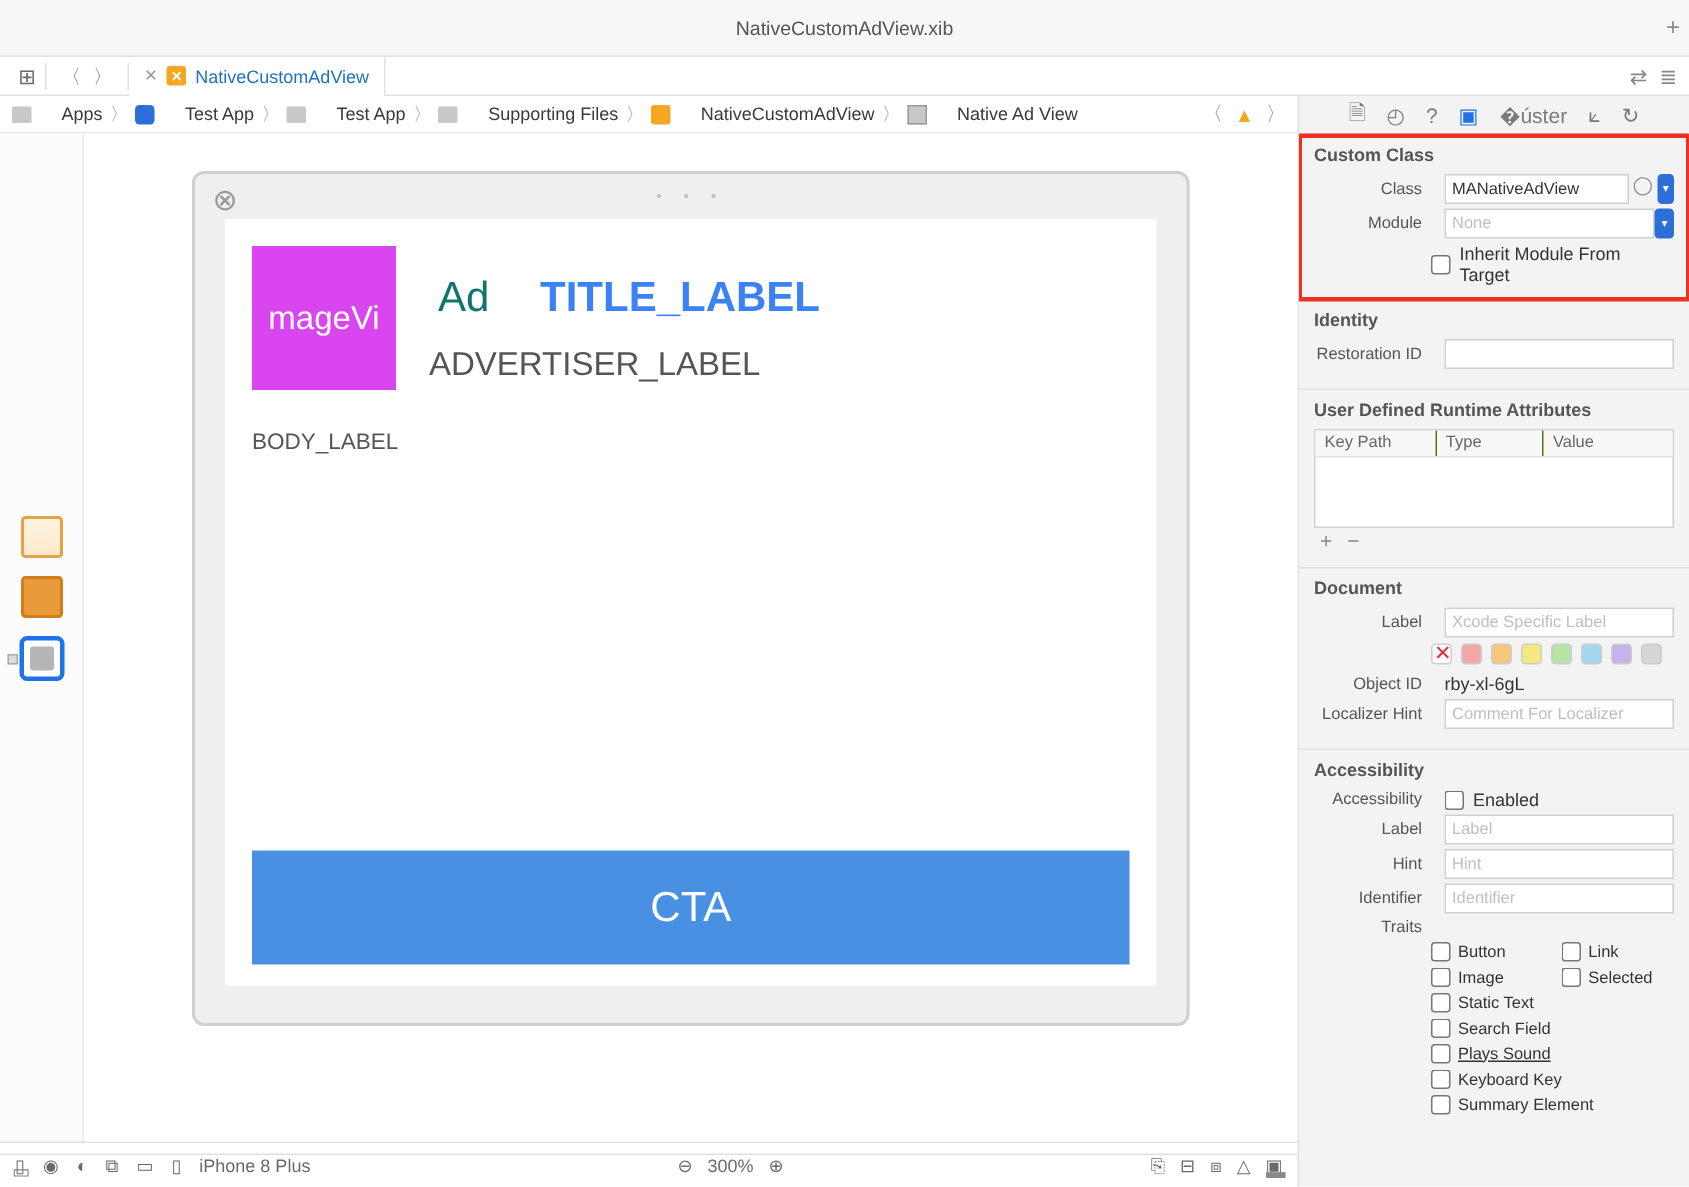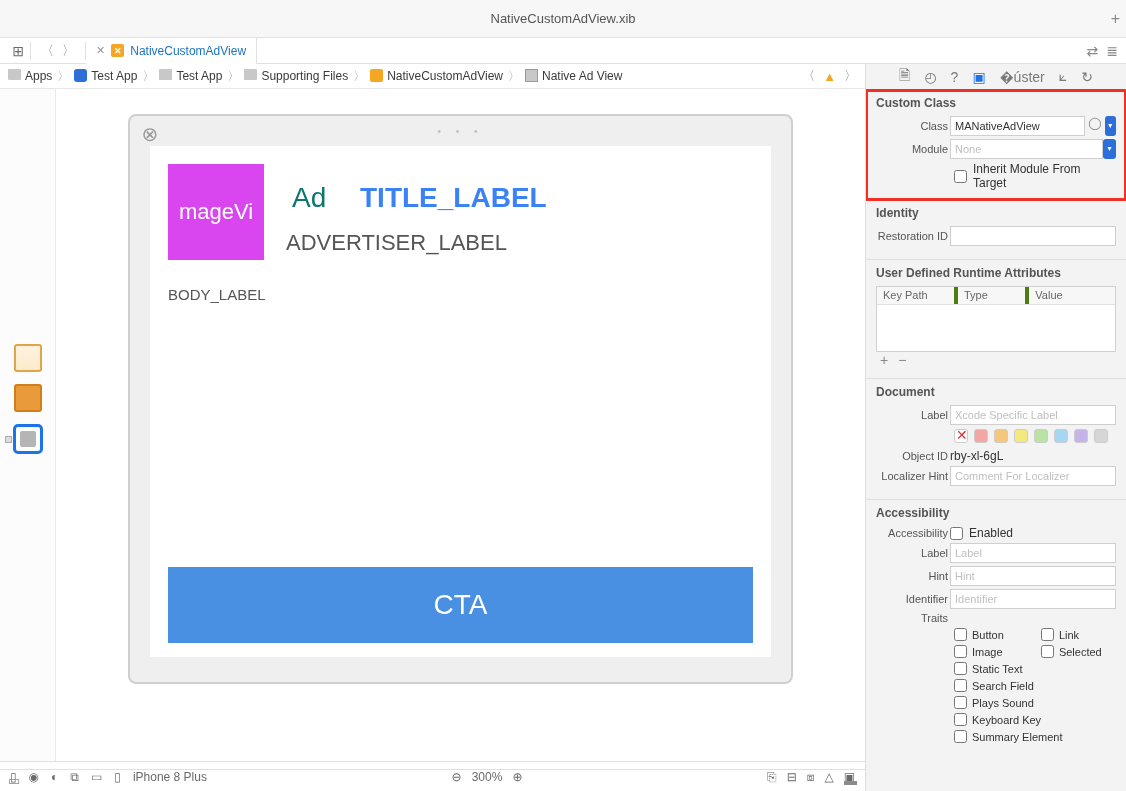--- a/index.html
+++ b/index.html
@@ -24,21 +24,21 @@
 .toolbar-right { margin-left:auto; display:flex; align-items:center; padding-right:8px; gap:8px; color:#888; font-size:14px;}
 
 
 .body { display: flex; height: calc(791px - 38px - 26px); }
 
 
 .editor { width: 866px; display:flex; flex-direction: column; border-right:1px solid #dedede; position:relative; }
 
 
 .breadcrumb { height: 25px; border-bottom:1px solid #e6e6e6; display:flex; align-items:center; font-size:12px; padding:0 8px; gap:2px; color:#3a3a3a;}
-.breadcrumb .crumb { display:flex; gap:4px; }
+.breadcrumb .crumb { display:flex; align-items:center; gap:20px; }
 .breadcrumb .sep { color:#9a9a9a; padding:0 3px; }
 .ico-folder { width:13px; height:11px; background:#c8c8c8; border-radius:1px; display:inline-block;}
 .ico-app { width:13px; height:13px; background:#2c6fd8; border-radius:3px; display:inline-block;}
 .ico-xib2 { width:13px; height:13px; background:#f5a623; border-radius:2px; display:inline-block;}
 .ico-view { width:13px; height:13px; background:#c8c8c8; display:inline-block; border:1px solid #999;}
 .breadcrumb-right { margin-left:auto; display:flex; gap:8px; color:#8a8a8a; font-size:13px; align-items:center;}
 .warn-ico { color:#f5a623; }
 
 
 .canvas-wrap { flex:1; display:flex; }
@@ -74,33 +74,33 @@
 .verybottom-wrap { position:absolute; bottom:0; left:0; right:0; }
 
 
 .inspector { width: 260px; background:#f3f3f3; display:flex; flex-direction:column; font-size:12px; overflow:hidden;}
 .insp-tabs { height:26px; border-bottom:1px solid #ddd; display:flex; align-items:center; justify-content:center; gap:14px; color:#7a7a7a; font-size:14px;}
 .insp-tabs .active { color:#1e73e8; }
 
 .section { padding:6px 10px 10px 10px; border-bottom:1px solid #e0e0e0; }
 .section.hl { border:3px solid #ee3124; border-radius:2px; margin:-1px; padding:4px 8px 8px 8px; }
 .section h4 { font-size:12px; font-weight:700; color:#555; margin-bottom:6px; }
-.field-row { display:flex; align-items:center; margin-bottom:3px; gap:2px;}
+.field-row { display:flex; align-items:center; margin-bottom:3px; gap:15px;}
 .field-row label { width:72px; text-align:right; color:#555; font-size:11px;}
 .field-row .ctl { flex:1; }
 .txt { width:100%; height:20px; border:1px solid #cfcfcf; background:#fff; padding:0 4px; font-size:11px; color:#333;}
 .txt::placeholder { color:#bfbfbf; }
 .sel-blue-cap { width:14px; background:#2c6fd8; border-radius:0 3px 3px 0; margin-left:-14px; color:#fff; text-align:center; font-size:8px; line-height:20px;}
 .grayval { color:#bfbfbf !important; }
 .chk { width:13px; height:13px; }
 .chk-wrap { display:flex; align-items:center; gap:6px; margin-left:78px; }
 .plusminus { color:#888; font-size:14px; letter-spacing:10px; padding-left:4px;}
 .attr-table { border:1px solid #d0d0d0; background:#fff; height:66px; position:relative; font-size:11px;}
 .attr-header { display:flex; background:#f7f7f7; border-bottom:1px solid #e0e0e0; height:18px; }
-.attr-header span { padding:2px 6px; border-right:4px solid #4d7c0f; color:#666;}
+.attr-header span { padding:2px 6px; border-right:1px solid #4d7c0f; color:#666;}
 .attr-header span:nth-child(1){width:34%;} .attr-header span:nth-child(2){width:30%;} .attr-header span:nth-child(3){flex:1; border-right:none;}
 .swatches { display:flex; gap:6px; margin-left:78px; margin-top:4px;}
 .sw { width:14px; height:14px; border-radius:3px; border:1px solid #ccc; }
 .traits { display:flex; flex-wrap:wrap; gap:4px 14px; margin-left:78px; margin-top:4px;}
 .traits .t { display:flex; align-items:center; gap:5px; width:45%;}
 .traits .t span { font-size:11px; color:#333;}
 
 </style>
 </head>
 <body>
@@ -352,29 +352,29 @@
             <span>Selected</span>
           </div>
         <div class="t" style="width:100%;">
             <input type="checkbox" class="chk" style="">
             <span>Static Text</span>
           </div>
         <div class="t" style="width:100%;">
             <input type="checkbox" class="chk" style="">
             <span>Search Field</span>
           </div>
+        <div class="t" style="width:100%;text-decoration:underline;">
+            <input type="checkbox" class="chk" style="">
+            <span>Plays Sound</span>
+          </div>
         <div class="t" style="width:100%;">
             <input type="checkbox" class="chk" style="">
-            <span>Plays Sound</span>
+            <span>Keyboard Key</span>
           </div>
         <div class="t" style="width:100%;">
             <input type="checkbox" class="chk" style="">
-            <span>Keyboard Key</span>
-          </div>
-        <div class="t" style="width:100%;">
-            <input type="checkbox" class="chk" style="">
             <span>Summary Element</span>
           </div>
 
       </div>
     </div>
   </div>
 </div>
 
 </body></html>

